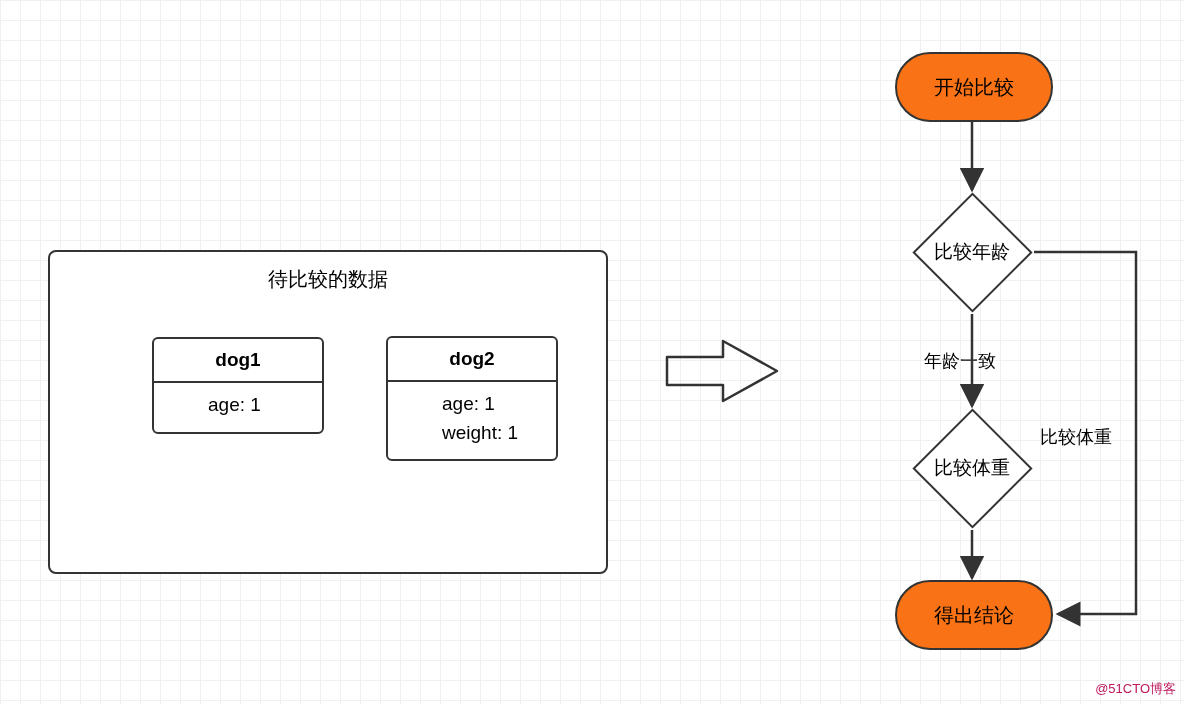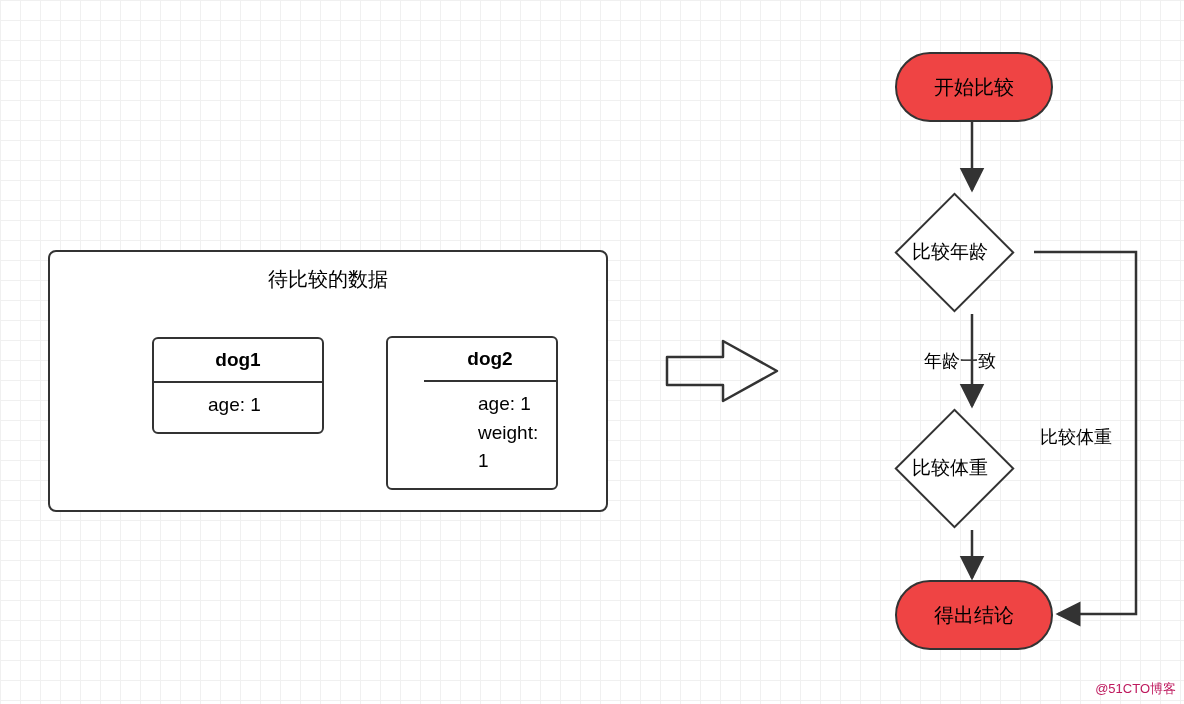--- a/index.html
+++ b/index.html
@@ -15,21 +15,21 @@
       position: absolute;
       inset: 0;
       background-image:
         linear-gradient(to right, #f0f0f0 1px, transparent 1px),
         linear-gradient(to bottom, #f0f0f0 1px, transparent 1px);
       background-size: 20px 20px;
     }
     .left-panel {
       position: absolute;
       left: 48px; top: 250px;
-      width: 560px; height: 262px;
+      width: 560px; height: 324px;
       border: 2px solid #333;
       border-radius: 8px;
       background: #fff;
     }
     .panel-title {
       position: absolute;
       top: 14px; left: 0; right: 0;
       text-align: center;
       font-size: 20px;
     }
@@ -47,41 +47,41 @@
       padding: 10px 0;
       border-bottom: 2px solid #333;
     }
     .card-body {
       padding: 8px 14px 12px 14px;
       font-size: 19px;
       line-height: 1.5;
       margin-left: 40px;
     }
     .card1 { left: 102px; top: 85px; width: 172px; }
-    .card2 { left: 336px; top: 84px; width: 172px; padding-left: 36px; }
+    .card2 { left: 336px; top: 84px; width: 172px; }
     .big-arrow {
       position: absolute;
       left: 665px; top: 335px;
     }
     .stadium {
       position: absolute;
       border: 2.5px solid #333;
       border-radius: 40px;
-      background: #ef4444;
+      background: #f97316;
       display: flex;
       align-items: center;
       justify-content: center;
       font-size: 20px;
     }
     .diamond {
       position: absolute;
       width: 120px; height: 120px;
       display: flex;
       align-items: center;
-      justify-content: flex-start;
+      justify-content: center;
     }
     .diamond-shape {
       position: absolute;
       width: 85px; height: 85px;
       border: 2.5px solid #333;
       background: #fff;
       transform: rotate(45deg);
     }
     .diamond-text {
       position: relative;

